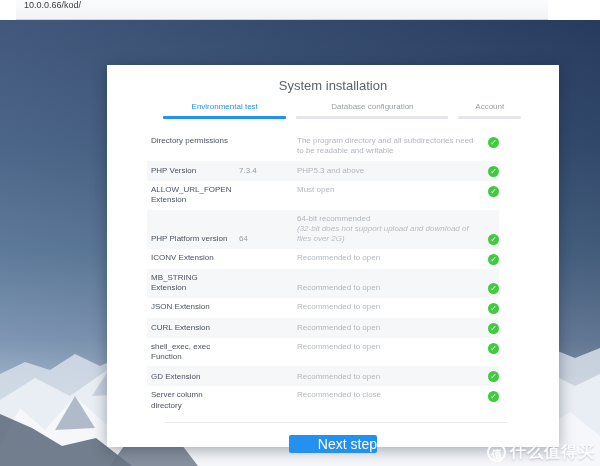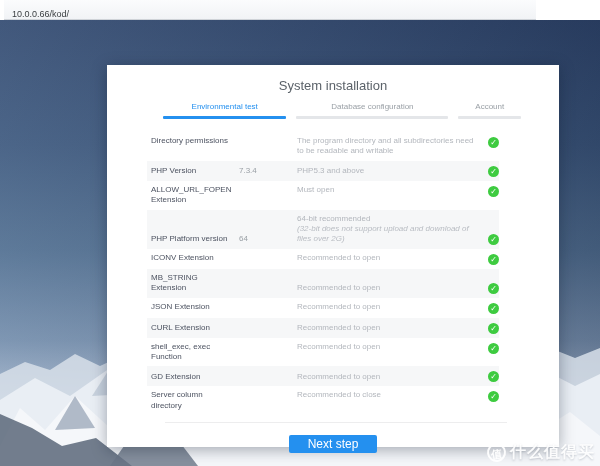--- a/index.html
+++ b/index.html
@@ -1,23 +1,23 @@
 <!DOCTYPE html>
 <html style="--accent: #2490ef; --check: #3ecb40;"><head>
 <meta charset="utf-8">
 <style>
   * { margin:0; padding:0; box-sizing:border-box; }
   html,body { width:600px; height:466px; overflow:hidden;
     font-family:"Liberation Sans","DejaVu Sans",sans-serif; }
   :root { --accent:#2490ef; --check:#3ecb40; }
 
   
-  .browser-bar{ position:absolute; left:4px; top:0; width:532px; height:20px;
+  .browser-bar{ position:absolute; left:16px; top:0; width:532px; height:20px;
     background:linear-gradient(#fbfcfd,#f1f3f6); border-bottom:1px solid #cfd3d8;
-    display:flex; align-items:flex-end; padding-left:8px; z-index:5;}
+    display:flex; align-items:flex-start; padding-left:8px; z-index:5;}
   .url-text{ font-size:9px; color:#3c4043; }
 
   
   .scene{ position:absolute; left:0; top:20px; width:600px; height:446px;
     background:
       linear-gradient(95deg, rgba(150,175,210,0.18), rgba(5,15,45,0.22)),
       linear-gradient(180deg,#2f4569 0%,#3c5679 28%,#53708f 52%,#7b93ae 72%,#b5c3d4 86%,#e2e8ef 100%);
     overflow:hidden; }
   .mountains{ position:absolute; left:0; bottom:0; width:600px; height:170px; }
 
@@ -43,21 +43,21 @@
   .col-desc{ flex:1; padding-right:6px; color:#b3b7bd; }
   .desc-note{ display:block; font-style:italic; color:#b9bdc3; }
   .desc-note:empty{ display:none; }
   .col-status{ width:18px; display:flex; justify-content:flex-end; padding-top:1px; }
   .check-icon{ width:11px; height:11px; border-radius:50%; background:var(--check);
     color:#fff; font-size:8px; line-height:11px; text-align:center; display:block; }
 
   .divider{ margin:7px 52px 0 58px; border-top:1px solid #ededee; }
   .next-btn{ display:block; margin:12px auto 0; width:88px; height:18px;
     background:var(--accent); border:none; border-radius:2px; color:#fff;
-    font-size:12px; cursor:pointer; font-family:inherit; }
+    font-size:14px; cursor:pointer; font-family:inherit;text-align:right; }
 
   
   .watermark{ position:absolute; right:5px; bottom:3px; display:flex; align-items:center;
     gap:4px; color:rgba(255,255,255,.93); z-index:7; }
   .wm-logo{ width:19px; height:19px; border:2px solid rgba(255,255,255,.93); border-radius:50%;
     font-size:11px; font-weight:bold; line-height:19px; text-align:center; transform:rotate(-8deg); }
   .wm-text{ font-size:16px; font-weight:bold; letter-spacing:1px;
     text-shadow:0 1px 2px rgba(60,70,90,.25); }
 </style>
 </head>

